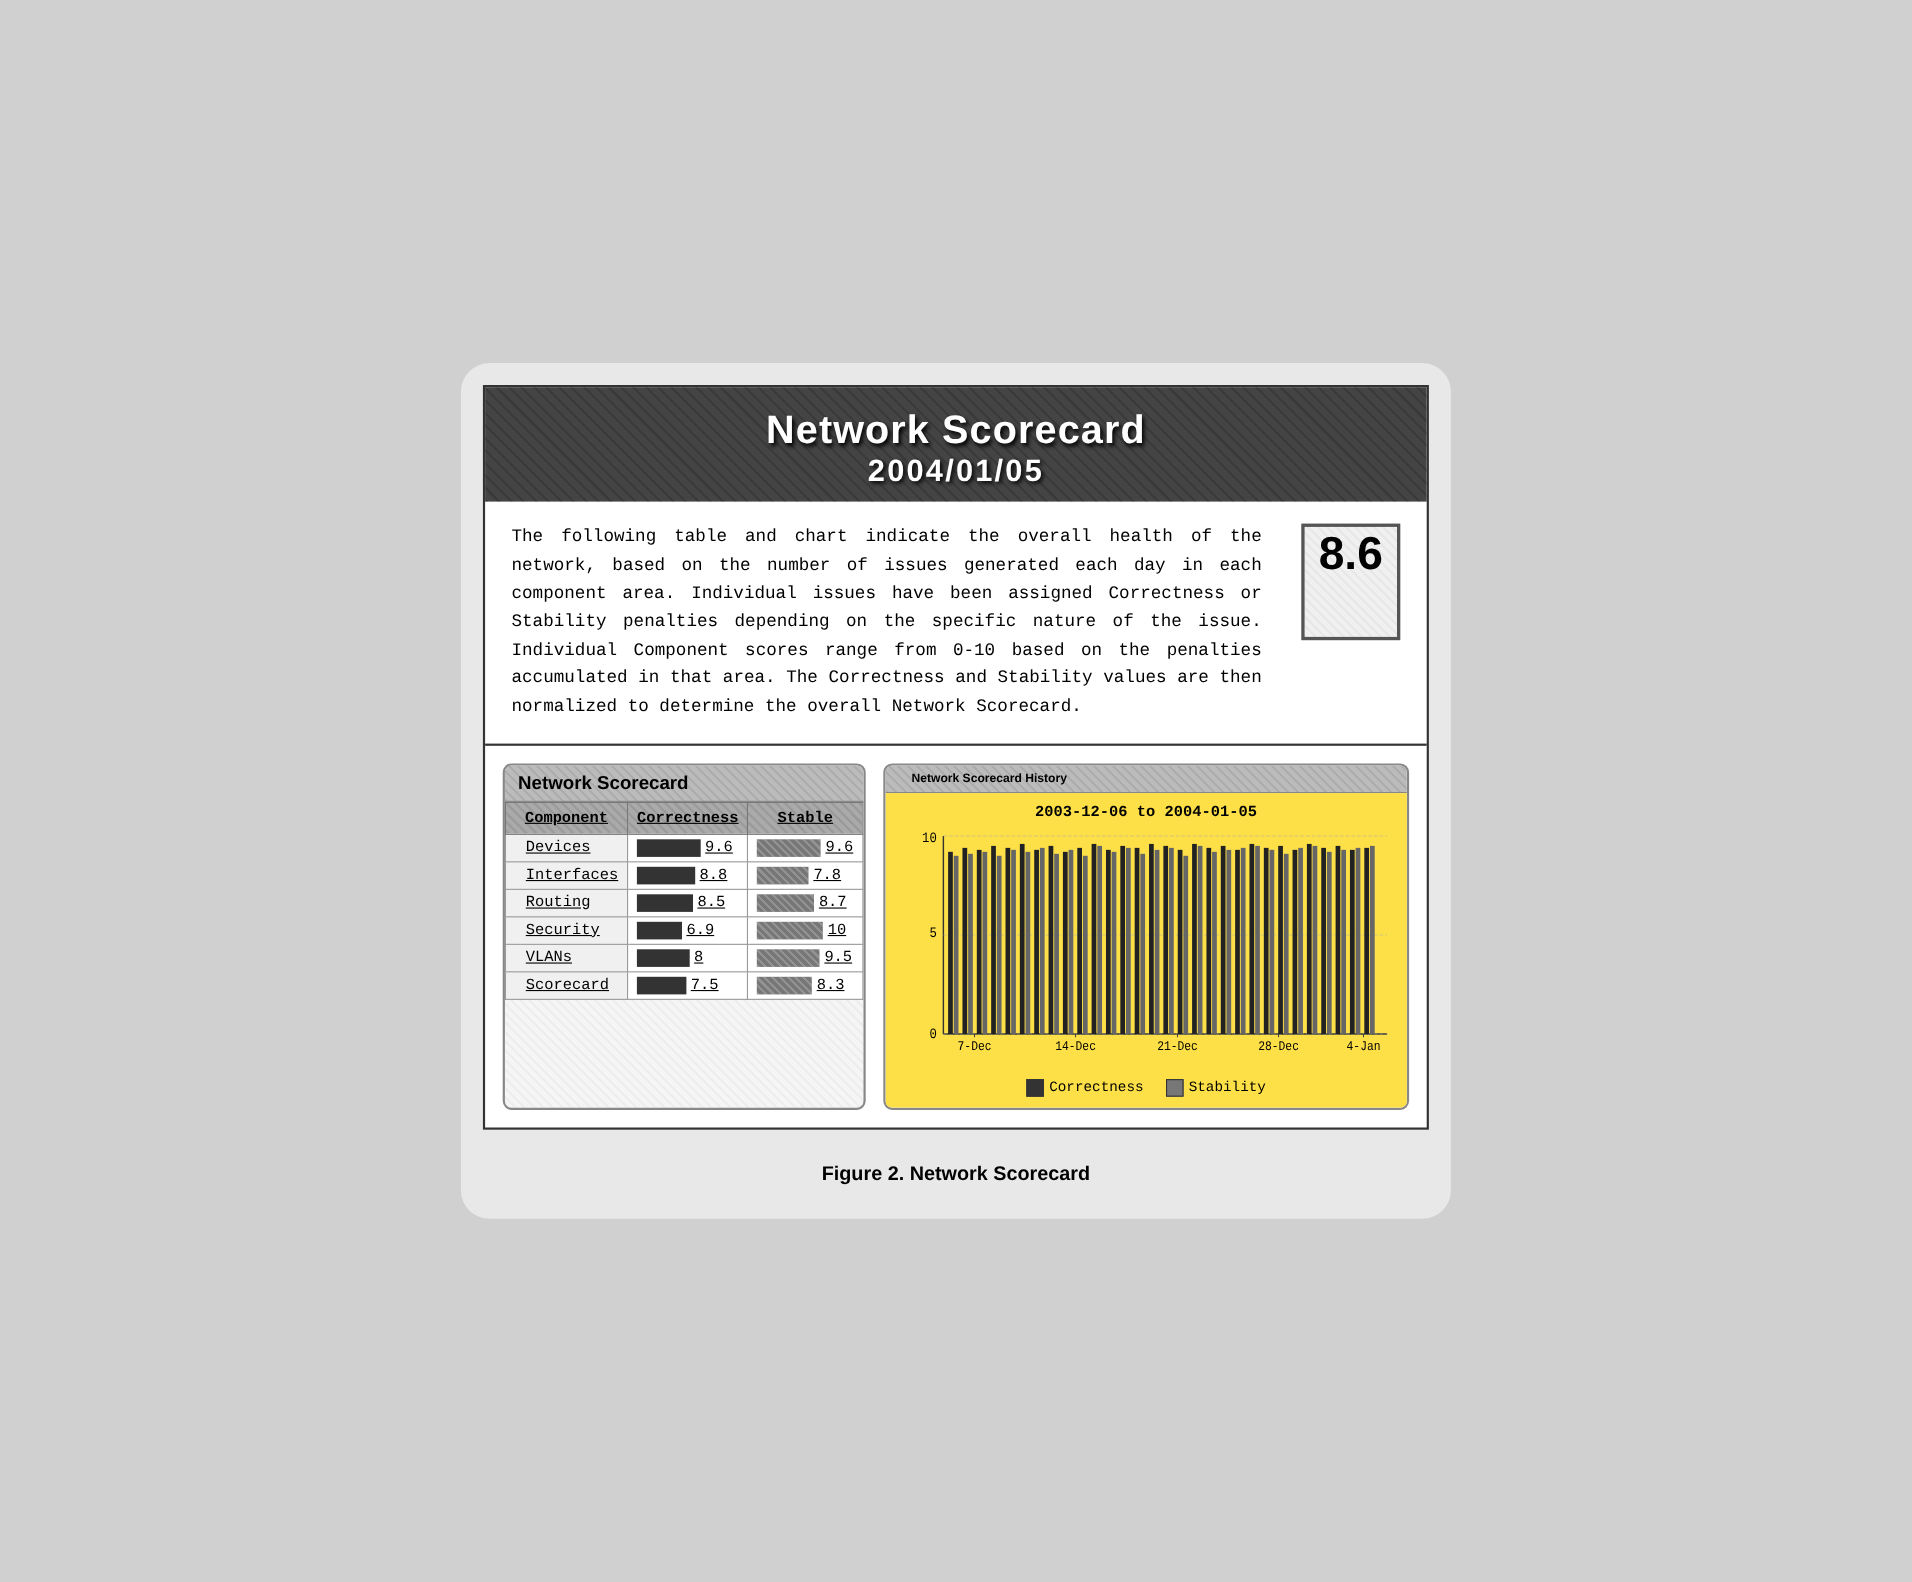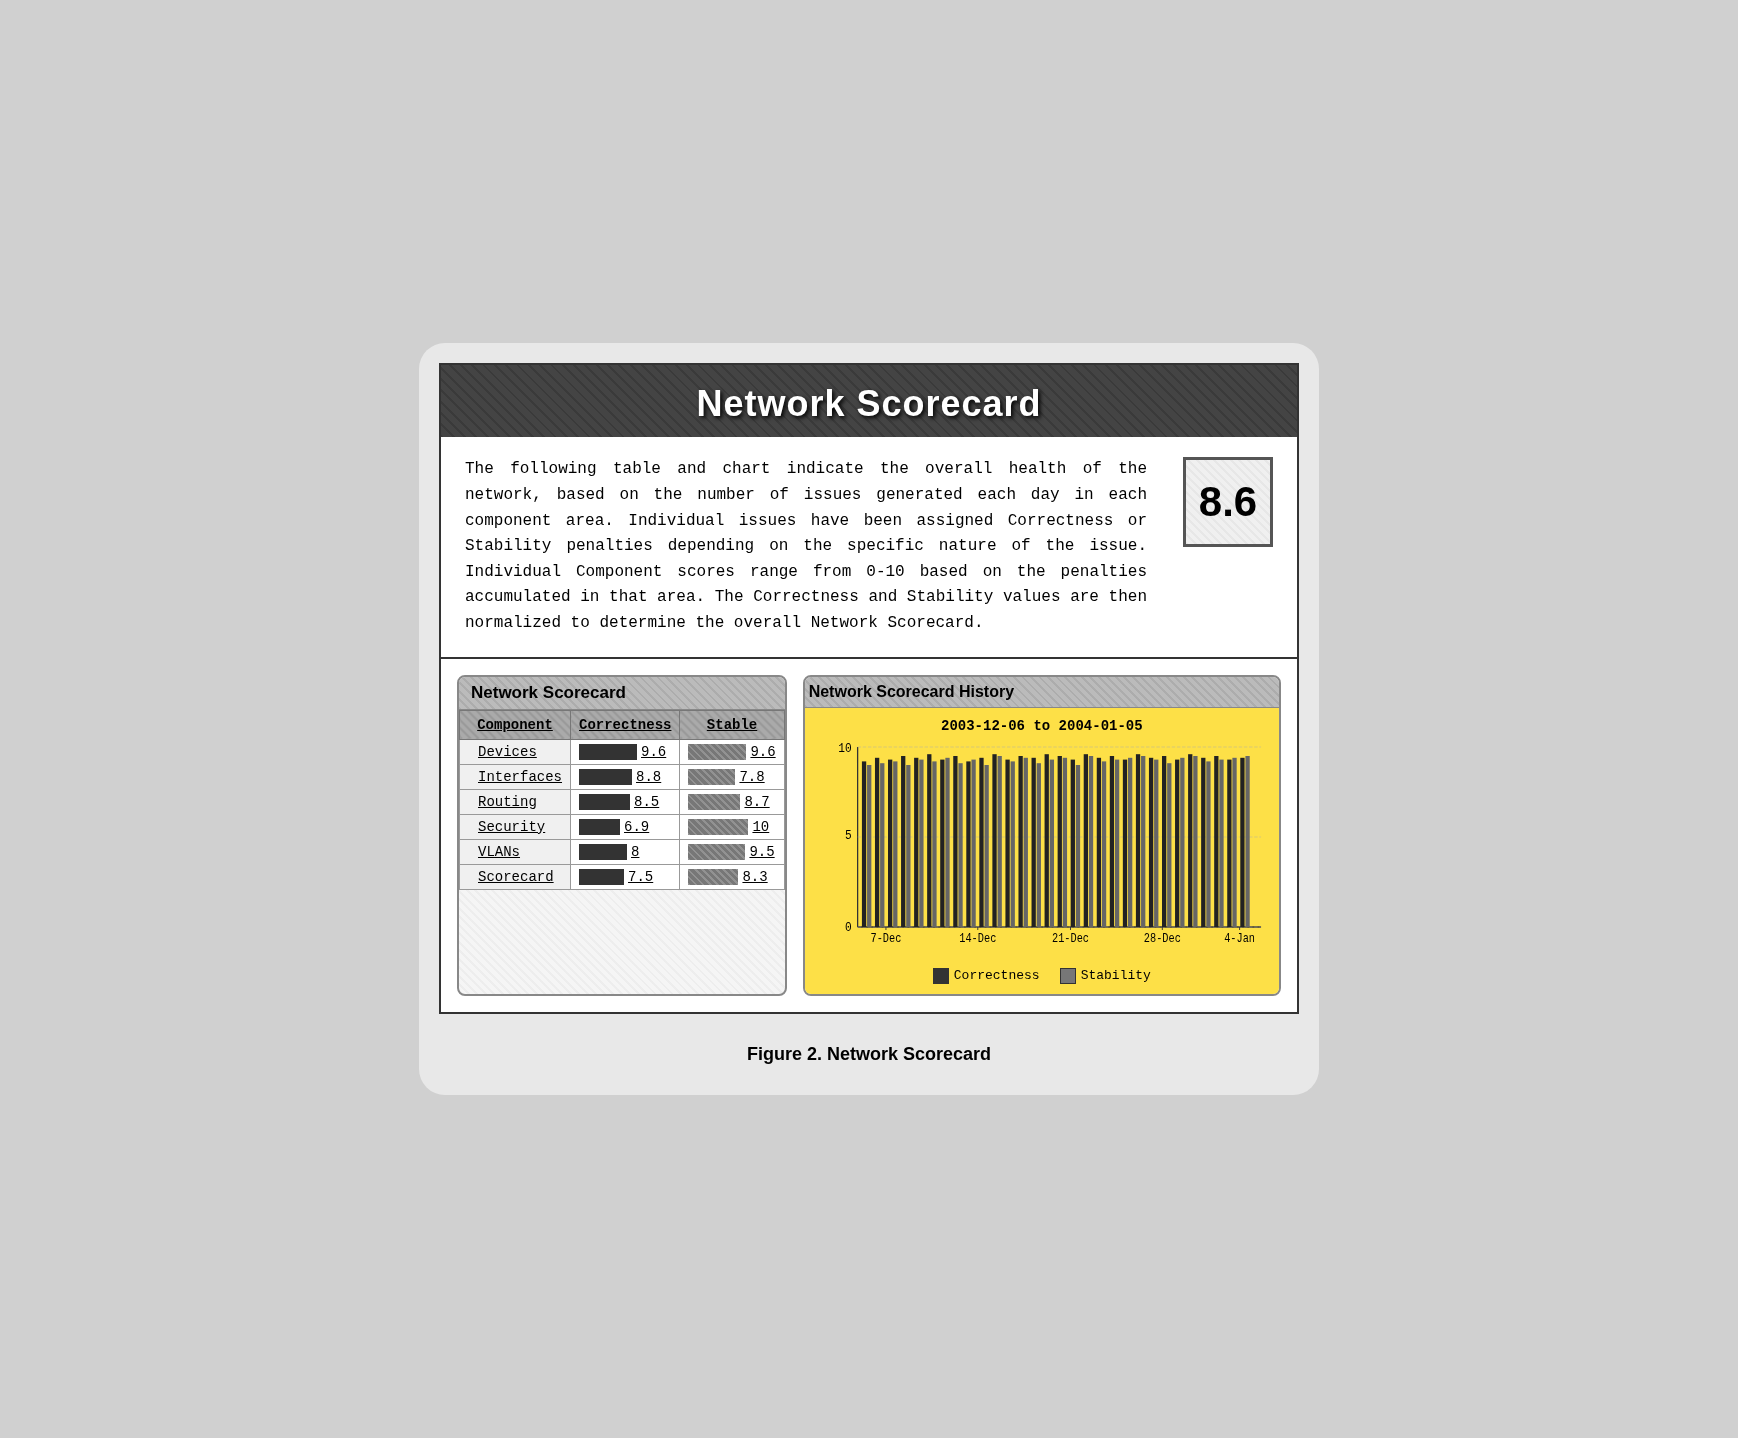--- a/index.html
+++ b/index.html
@@ -70,23 +70,23 @@
       border: 3px solid #555;
       background: #f0f0f0;
       background-image: repeating-linear-gradient(
         45deg,
         rgba(0,0,0,0.04) 0px,
         rgba(0,0,0,0.04) 2px,
         transparent 2px,
         transparent 6px
       );
       width: 90px;
-      height: 90px;
-      display: flex;
-      align-items: center;
+      height: 106px;
+      display: flex;
+      align-items: flex-start;
       justify-content: center;
       flex-shrink: 0;
     }
     .score-value {
       font-size: 42px;
       font-weight: bold;
       font-family: Arial, sans-serif;
     }
     
     .content-section {
@@ -195,23 +195,23 @@
     }
     .history-panel-title {
       background: #bbb;
       background-image: repeating-linear-gradient(
         45deg,
         rgba(0,0,0,0.08) 0px,
         rgba(0,0,0,0.08) 2px,
         transparent 2px,
         transparent 6px
       );
-      font-size: 16px;
-      font-weight: bold;
-      padding: 6px 4px;
+      font-size: 11px;
+      font-weight: bold;
+      padding: 6px 24px;
       border-bottom: 1px solid #888;
       font-family: Arial, sans-serif;
     }
     .history-chart-container {
       padding: 10px 14px 10px;
       background: #fde047;
     }
     .chart-title {
       text-align: center;
       font-size: 14px;
@@ -258,20 +258,21 @@
     }
   </style>
 </head>
 <body>
 
 <div class="page-wrapper">
   <div class="main-card">
 
     <div class="header">
       <div class="header-title">Network Scorecard</div>
+      <div class="header-date">2004/01/05</div>
     </div>
 
     <div class="description-section">
       <p class="description-text">The following table and chart indicate the overall health of the network, based on the number of issues generated each day in each component area. Individual issues have been assigned Correctness or Stability penalties depending on the specific nature of the issue. Individual Component scores range from 0-10 based on the penalties accumulated in that area. The Correctness and Stability values are then normalized to determine the overall Network Scorecard.</p>
       <div class="score-badge">
         <span class="score-value">8.6</span>
       </div>
     </div>
 
     <div class="content-section">

